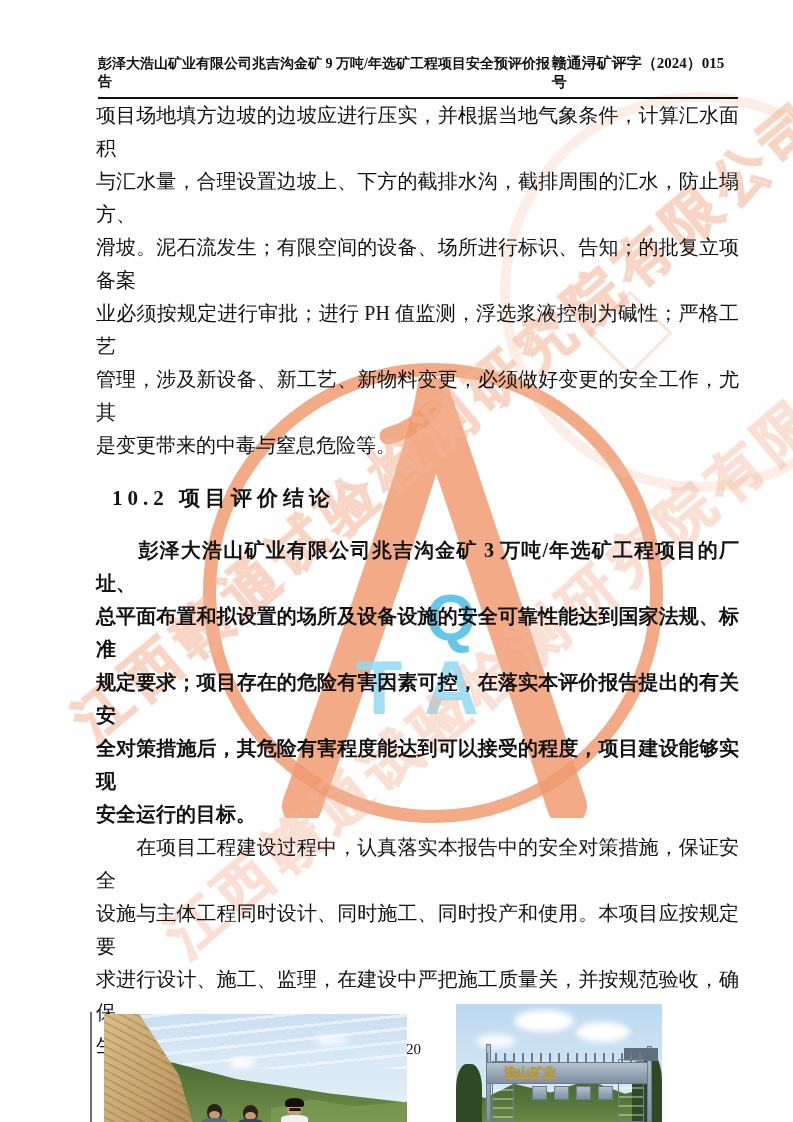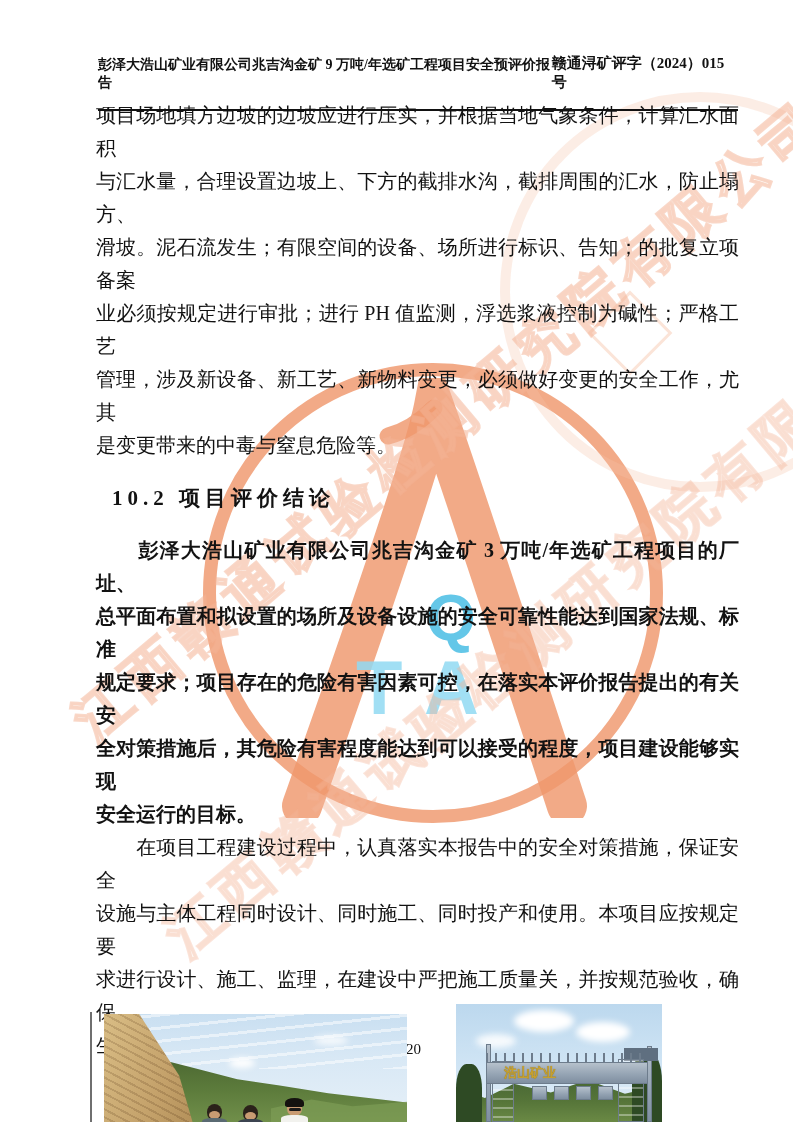--- a/index.html
+++ b/index.html
@@ -18,22 +18,22 @@
   .wm-q{left:426px;top:586px;font-size:64px;color:rgba(73,189,228,0.85);}
   .wm-t{left:356px;top:650px;font-size:76px;color:rgba(144,217,242,0.85);}
   .wm-a2{left:424px;top:650px;font-size:76px;color:rgba(144,217,242,0.85);}
   .wm-diag{position:absolute;white-space:nowrap;font-size:56px;letter-spacing:8px;font-weight:bold;
            color:rgba(246,196,168,0.14);-webkit-text-stroke:2px rgba(243,178,148,0.50);
            transform-origin:0 0;transform:rotate(-40deg);}
   .wm-diag1{left:58px;top:700px;}
   .wm-diag2{left:150px;top:915px;-webkit-text-stroke:2px rgba(243,178,148,0.35);}
   
   .header{position:absolute;left:98px;top:54px;width:640px;z-index:2;display:flex;
-          justify-content:space-between;align-items:flex-end;border-bottom:2px solid #111;
-          padding-bottom:17px;font-weight:bold;}
+          justify-content:space-between;align-items:center;border-bottom:2px solid #111;
+          padding-bottom:5px;font-weight:bold;}
   .header .h-left{font-size:14px;}
   .header .h-right{font-size:15px;}
   
   .content{position:absolute;left:96px;top:99px;width:643px;z-index:2;}
   .para{margin:0;font-size:20px;line-height:33px;white-space:pre-line;text-align:justify;}
   .para.bold{font-weight:bold;}
   .h2{margin:16px;font-weight:bold;}
   .h-102{font-size:21px;line-height:40px;letter-spacing:5px;}
   .h-11{font-size:22px;line-height:36px;letter-spacing:2px;}
   .attach{line-height:31px;}
@@ -65,21 +65,21 @@
   .shirt{position:absolute;border-radius:40% 40% 0 0;}
   .sky-r{inset:0;background:linear-gradient(180deg,#bcd8ee 0%,#cfe4f4 50%,#e2eef8 100%);}
   .mtn-r{left:0;right:0;bottom:-4px;height:62px;background:linear-gradient(180deg,#3f5e31 0%,#567539 60%,#6e8d47 100%);
      clip-path:polygon(0 38%,14% 55%,28% 32%,46% 46%,64% 26%,82% 48%,100% 34%,100% 100%,0 100%);}
   .tree{bottom:-4px;background:#2e4a24;border-radius:40% 40% 0 0;}
   .steel{background:linear-gradient(180deg,#b6c1cc 0%,#93a2b2 60%,#7f8fa0 100%);border:1px solid #6d7c8c;
      box-sizing:border-box;}
   .panel-lines{background-image:repeating-linear-gradient(180deg,rgba(255,255,255,.35) 0 2px,rgba(0,0,0,0) 2px 9px);}
   .beam-text{display:flex;justify-content:space-between;align-items:center;
      font-size:13px;font-weight:bold;color:#c6a02e;text-shadow:0 0 1px #8a6d14;
-     font-family:"Liberation Sans",sans-serif;}
+     font-family:"Liberation Sans",sans-serif;text-decoration:underline;}
   .railing{background-image:repeating-linear-gradient(90deg,#6d7c8c 0 2px,rgba(0,0,0,0) 2px 9px);
      border-bottom:2px solid #6d7c8c;}
 </style>
 </head>
 <body>
 
 <div class="page">
 
   <div class="watermark">
     <div class="wm-ring"></div>

